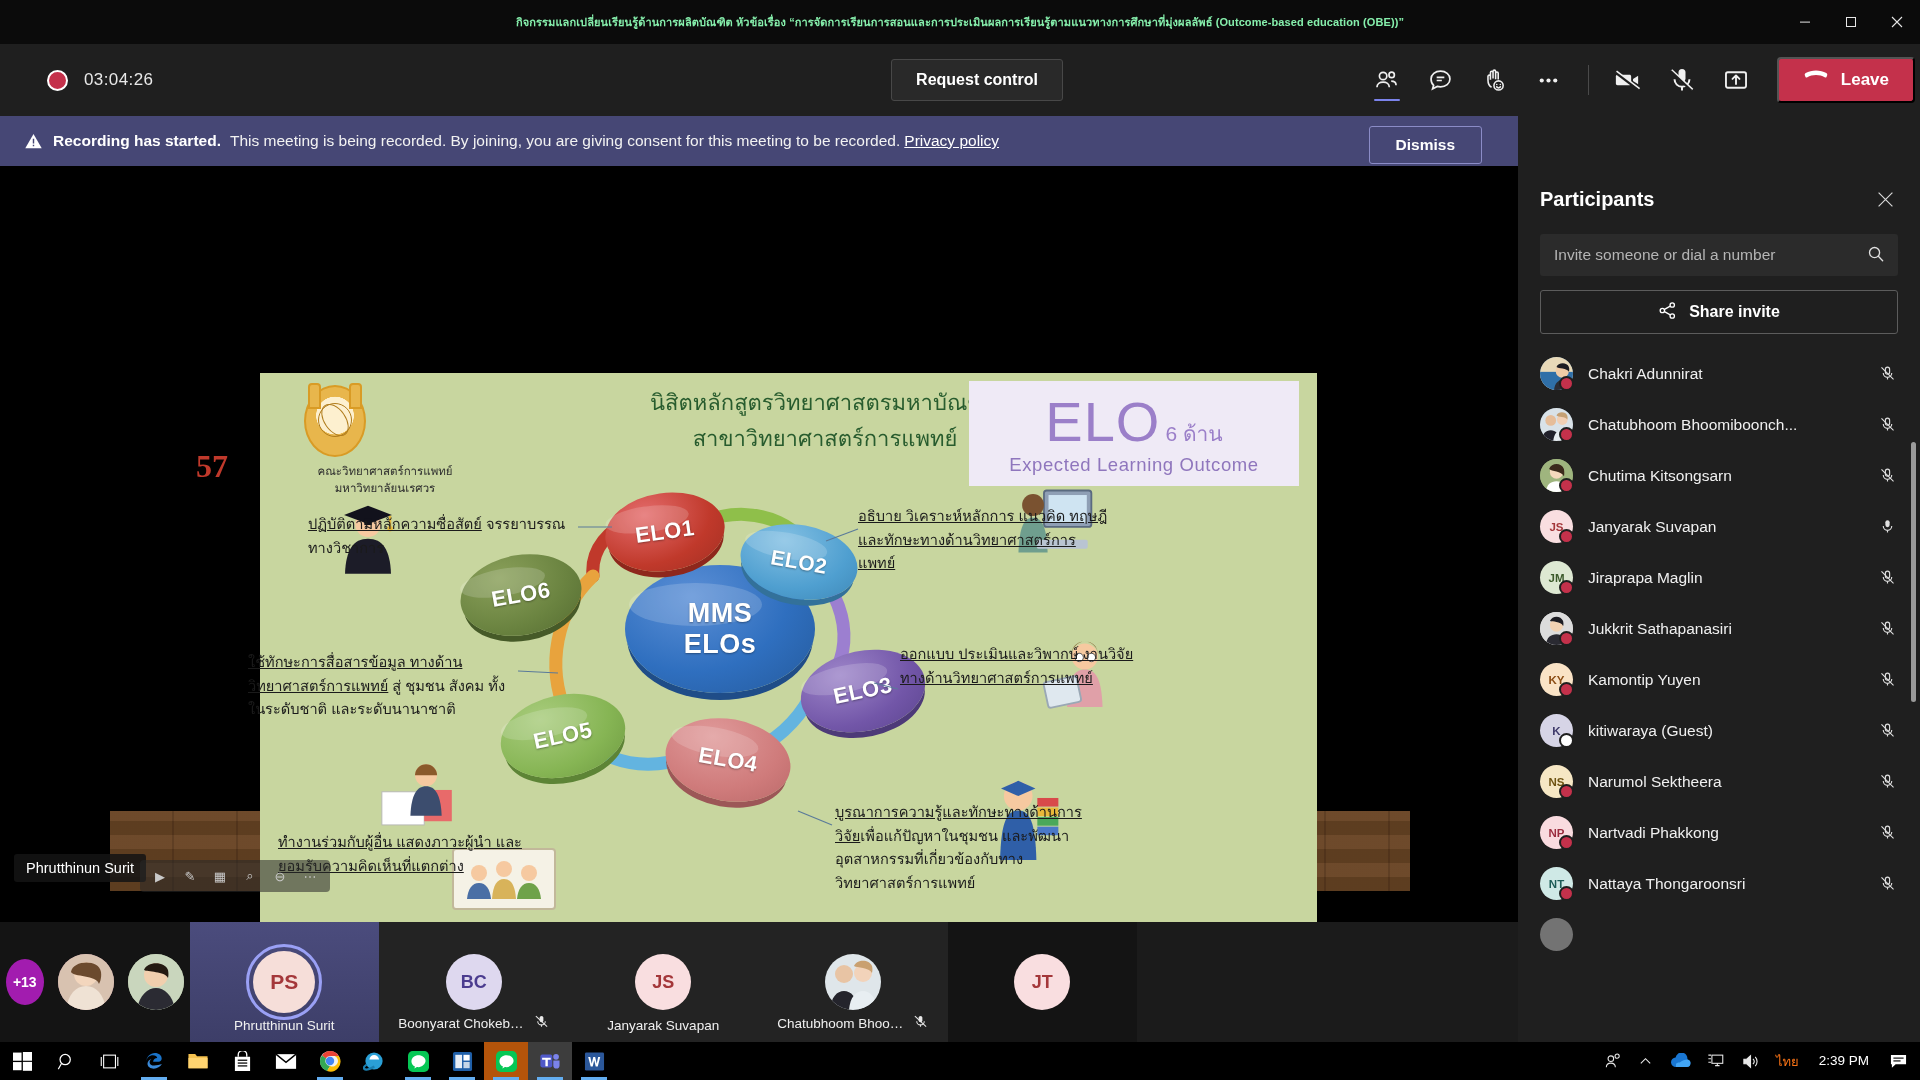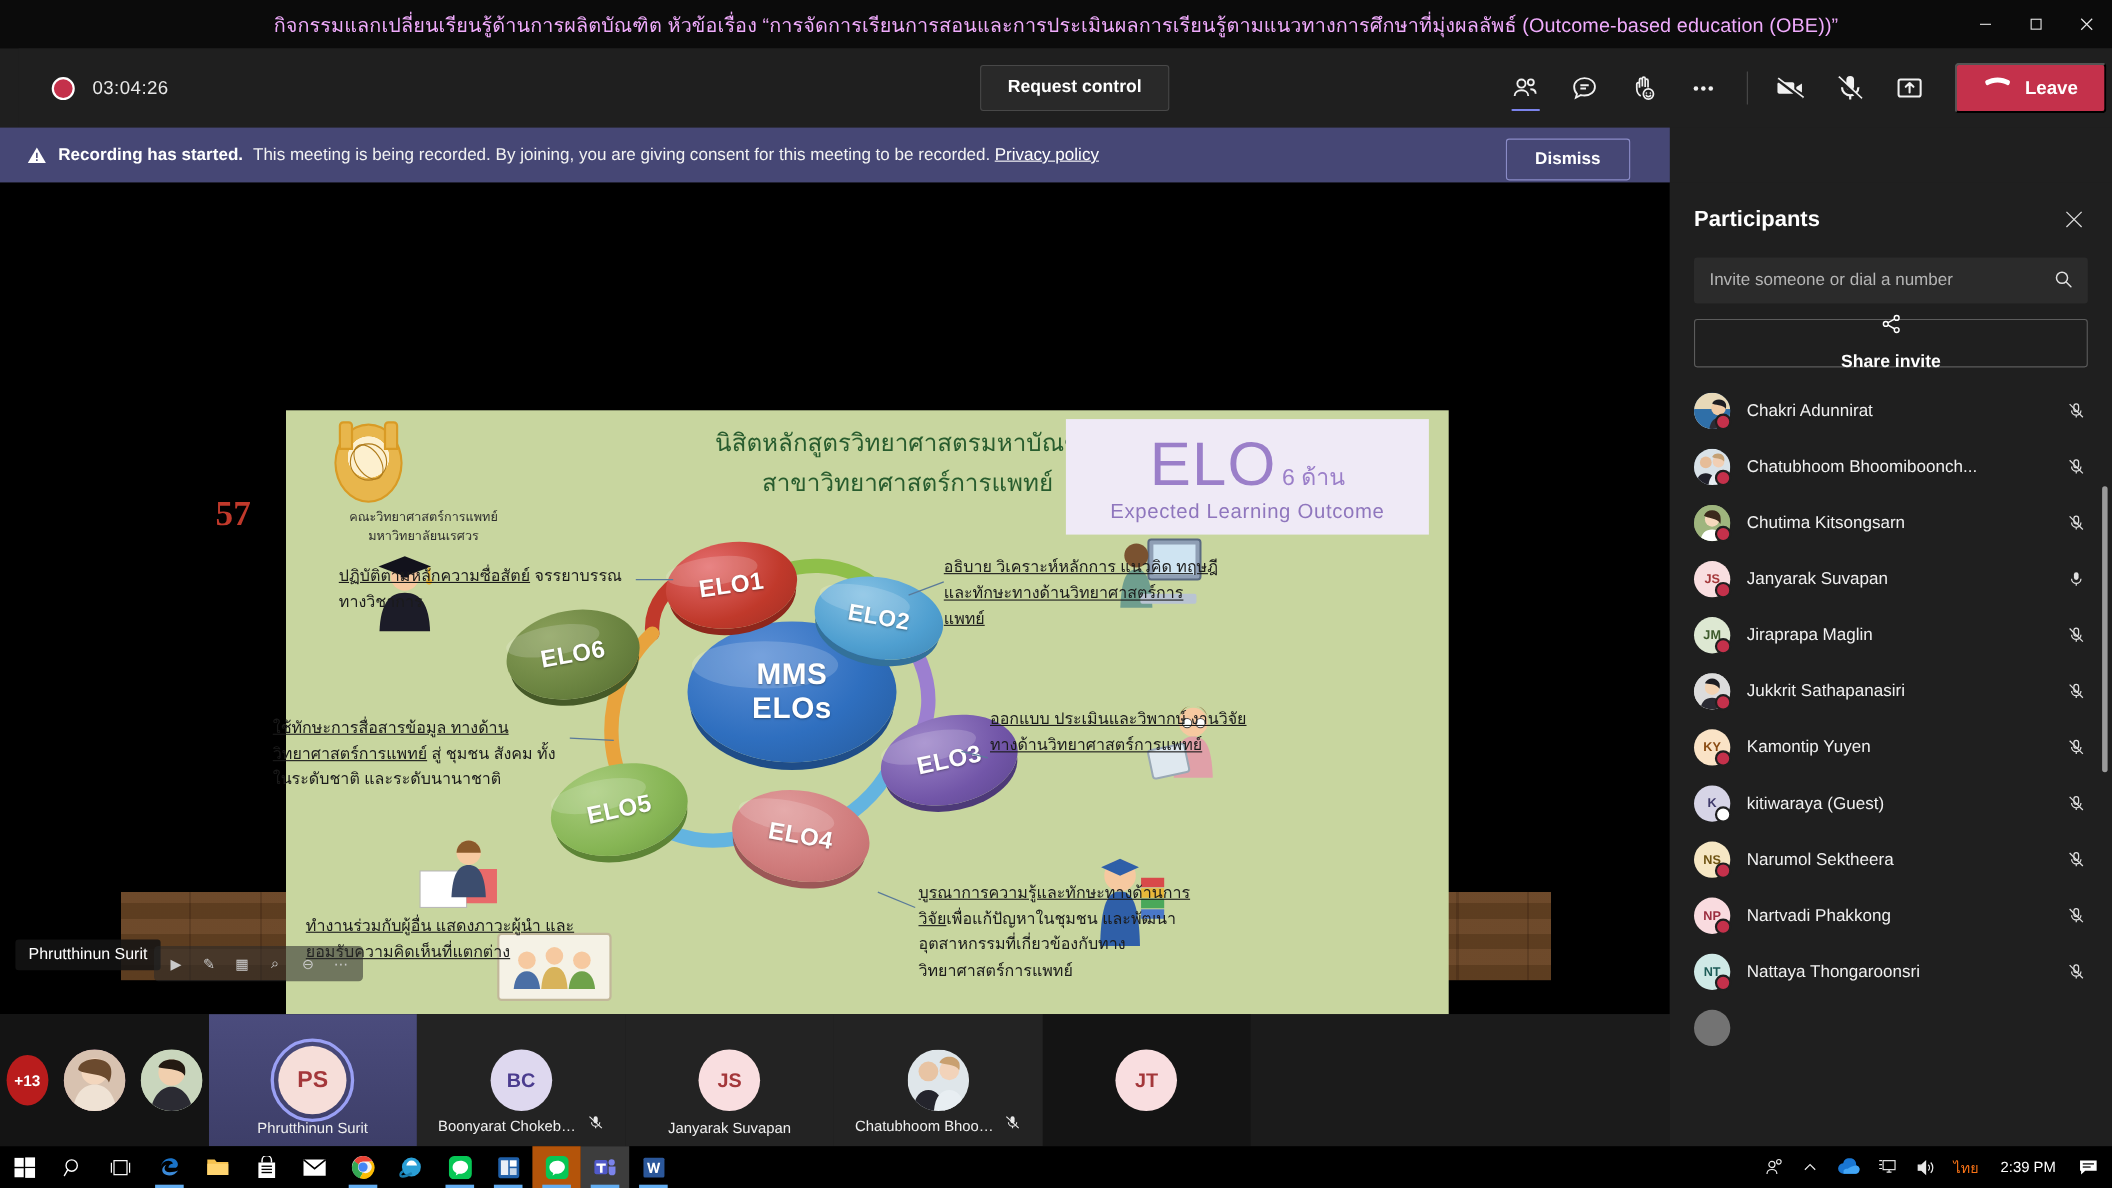--- a/index.html
+++ b/index.html
@@ -11,21 +11,21 @@
     -webkit-font-smoothing: antialiased;
   }
   .app { position:relative; width:1920px; height:1080px; background:#1f1f1f; }
 
   
   .titlebar {
     position:absolute; top:0; left:0; width:1920px; height:44px;
     background:#0b0b0b; display:flex; align-items:center; justify-content:center;
   }
   .titlebar-text {
-    font-size:18px; color:#f0abfc; white-space:nowrap; letter-spacing:.1px;
+    font-size:11px; color:#86efac; white-space:nowrap; letter-spacing:.1px;font-weight:bold;
   }
   .win-controls { position:absolute; right:0; top:0; height:44px; display:flex; }
   .win-btn {
     width:46px; height:44px; display:flex; align-items:center; justify-content:center;
     color:#e6e6e6;
   }
   .win-btn svg { display:block; }
 
   
   .toolbar {
@@ -249,21 +249,21 @@
     text-align:center; font-size:13.5px; color:#f0f0f0;
     white-space:nowrap; overflow:hidden; text-overflow:ellipsis; padding:0 8px;
   }
   .tile-name-row {
     position:absolute; bottom:9px; left:0; width:100%;
     display:flex; align-items:center; justify-content:center; gap:6px; padding:0 6px;
   }
   .tile-name-row .nm { font-size:13.5px; color:#f0f0f0; white-space:nowrap;
     overflow:hidden; text-overflow:ellipsis; max-width:130px; }
   .pill {
-    width:38px;height:46px;border-radius:50%;background:#b91c1c;color:#fff;
+    width:38px;height:46px;border-radius:50%;background:#a21caf;color:#fff;
     display:flex;align-items:center;justify-content:center;font-size:14px;font-weight:600;
   }
   .photo { width:100%; height:100%; }
 
   
   .panel {
     position:absolute; top:166px; left:1518px; width:402px; height:876px;
     background:#1f1f1f;
   }
   .panel-head {
@@ -278,21 +278,21 @@
     width:100%; height:42px; background:#2b2b2b; border:none; outline:none;
     border-radius:3px; color:#e0e0e0; font-size:15.5px; padding:0 42px 0 14px;
     font-family:"Liberation Sans", sans-serif;
   }
   .invite-input::placeholder { color:#b5b5b5; }
   .invite-search { position:absolute; right:13px; top:11px; color:#e0e0e0; }
   .share-invite {
     margin:14px 22px 0 22px; width:calc(100% - 44px); height:44px;
     background:#1f1f1f; border:1px solid #5c5c5c; border-radius:3px; color:#fff;
     font-size:16px; font-weight:700; display:flex; align-items:center;
-    justify-content:center; gap:12px;flex-direction:column;
+    justify-content:center; gap:12px;
   }
   .plist { margin-top:14px; height:684px; overflow:hidden; position:relative; }
   .prow {
     display:flex; align-items:center; height:51px; padding:0 22px; gap:15px;
   }
   .pav {
     width:33px; height:33px; border-radius:50%; position:relative; flex:none;
     display:flex; align-items:center; justify-content:center;
     font-size:11.5px; font-weight:600; overflow:visible;
   }

